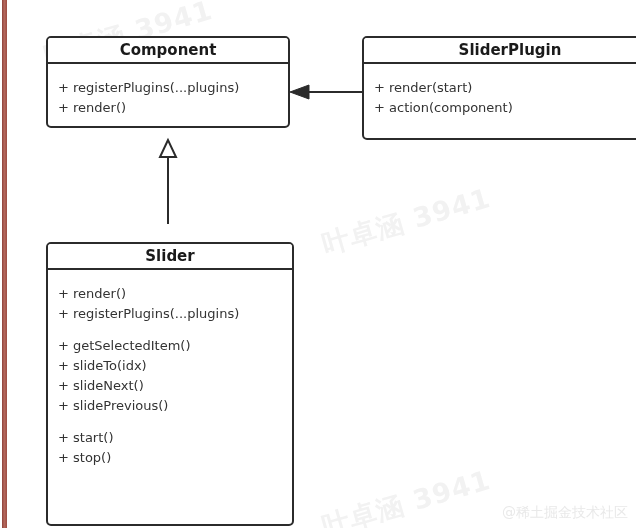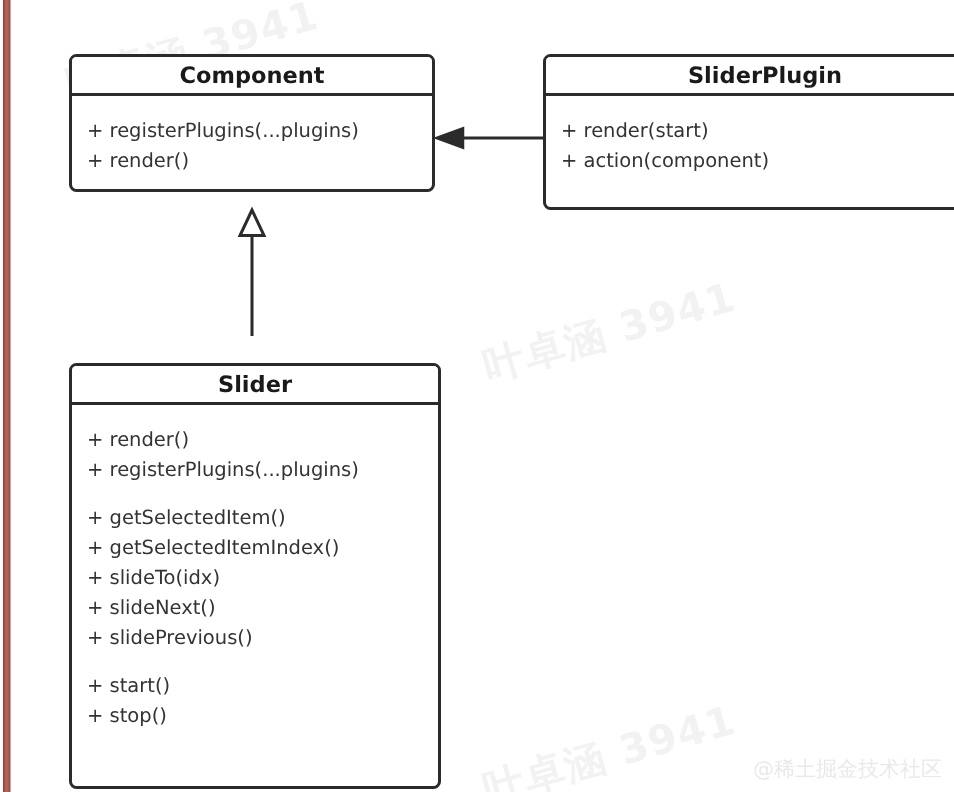--- a/index.html
+++ b/index.html
@@ -148,21 +148,20 @@
     </div>
   </div>
 
   <div class="uml-class" id="box-slider">
     <div class="uml-title">Slider</div>
     <div class="uml-members">
       <div class="uml-member">+ render()</div>
       <div class="uml-member">+ registerPlugins(...plugins)</div>
       <div class="uml-member spacer"></div>
       <div class="uml-member">+ getSelectedItem()</div>
-      <div class="uml-member">+ getSelectedItemIndex()</div>
       <div class="uml-member">+ slideTo(idx)</div>
       <div class="uml-member">+ slideNext()</div>
       <div class="uml-member">+ slidePrevious()</div>
       <div class="uml-member spacer"></div>
       <div class="uml-member">+ start()</div>
       <div class="uml-member">+ stop()</div>
     </div>
   </div>
 
   <svg id="connectors" viewBox="0 0 636 528">

